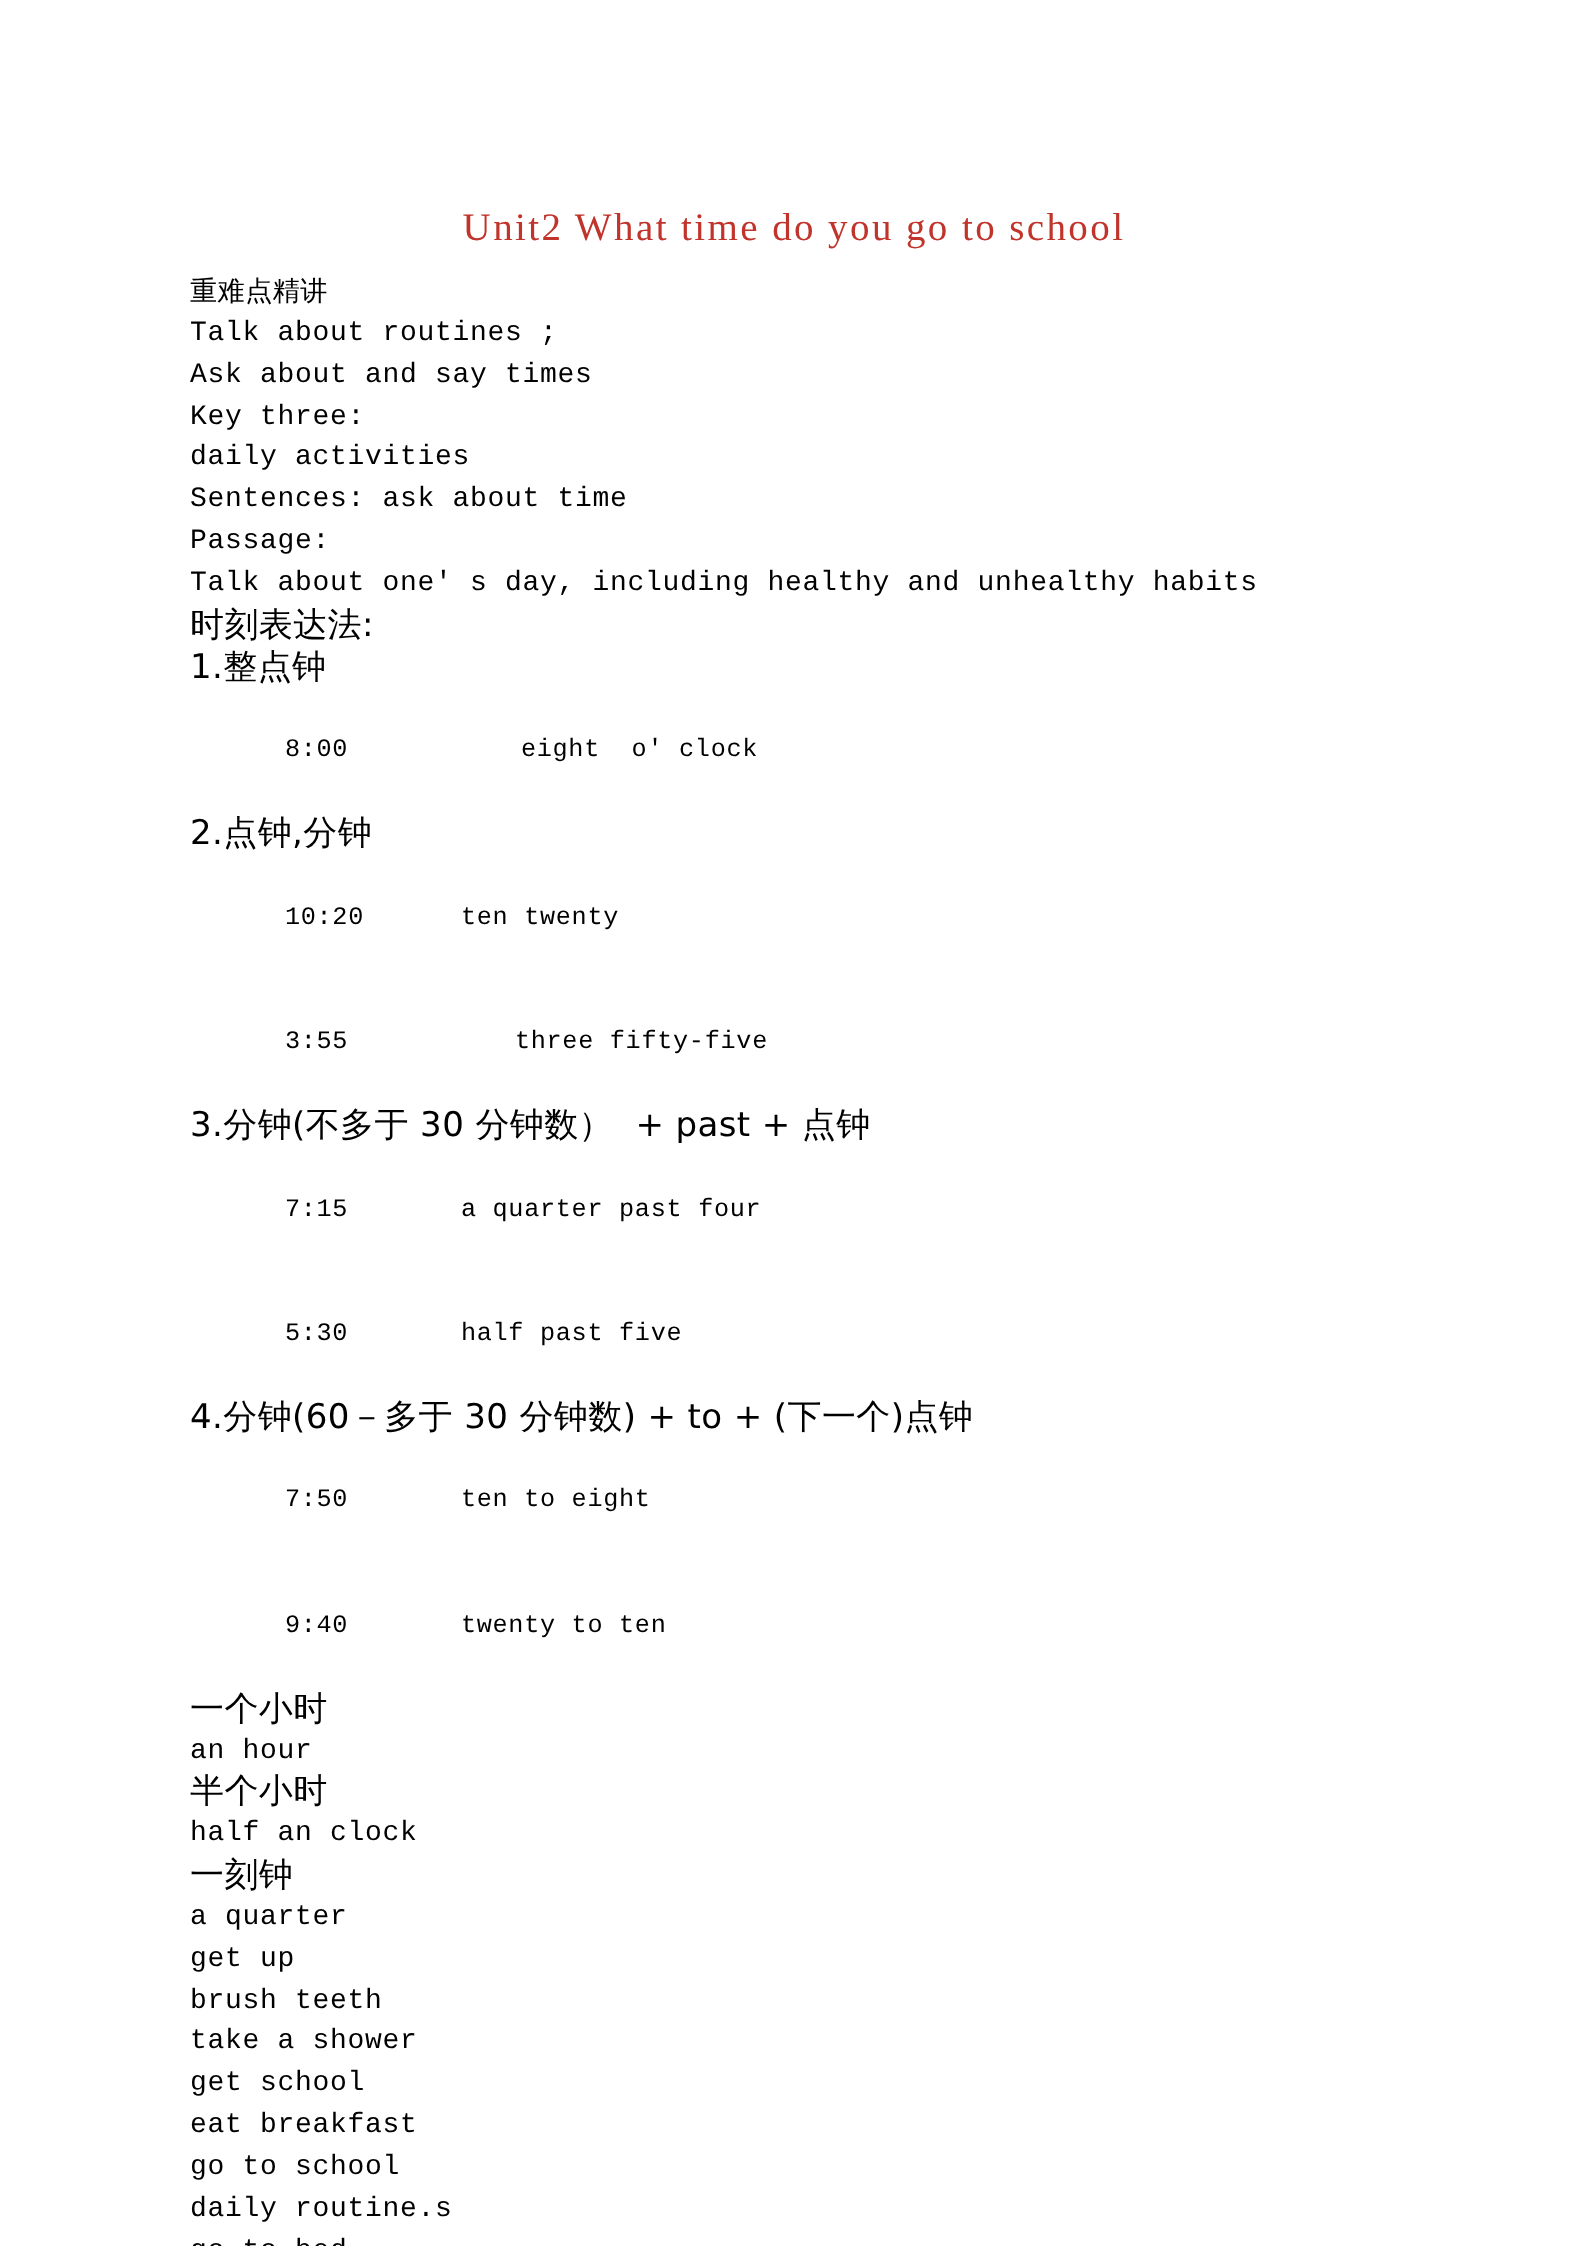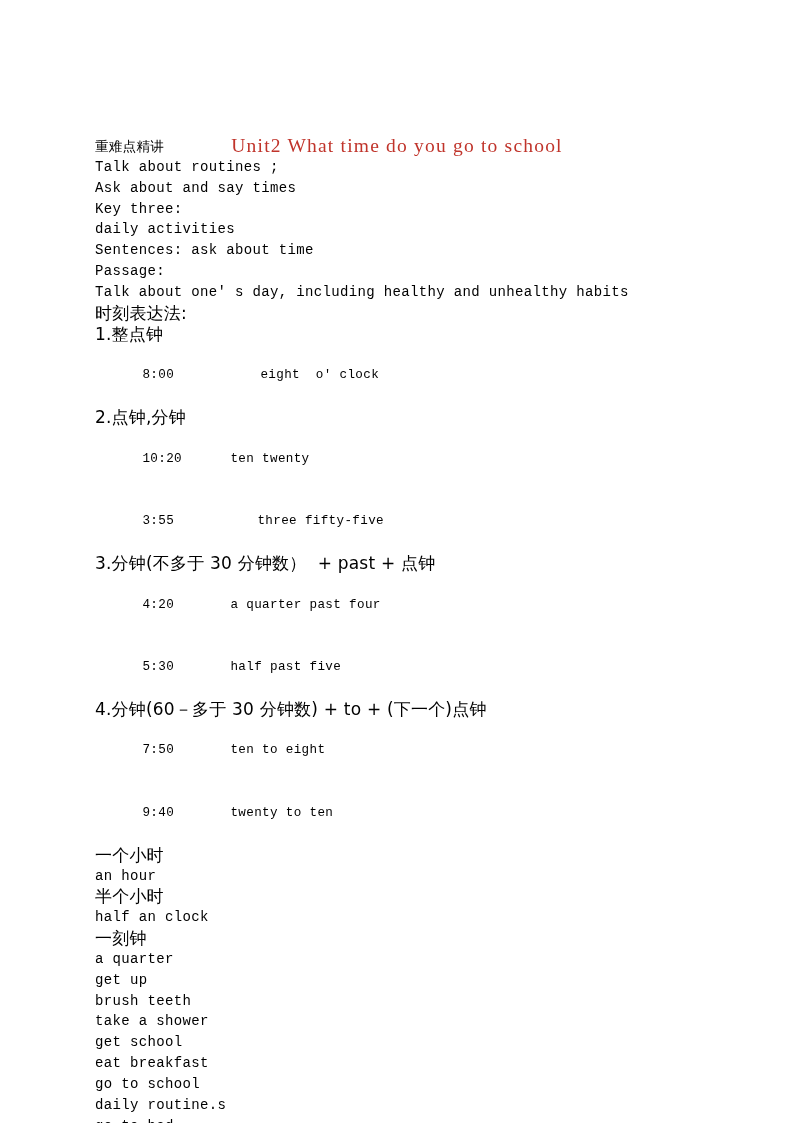--- a/index.html
+++ b/index.html
@@ -31,21 +31,20 @@
     position: absolute;
     left: 0;
     top: 104px;
     width: 794px;
     text-align: center;
     font-family: "Liberation Serif", "DejaVu Serif", serif;
     font-size: 19.5px;
     letter-spacing: 1.2px;
     color: #c0342b;
     white-space: pre;
-    margin-top: 31px;
   }
 
   
   .body-block {
     position: absolute;
     left: 95px;
     top: 136px;
     width: 660px;
   }
 
@@ -114,21 +113,21 @@
     <div class="line cn">2.点钟,分钟</div>
     <div class="time-row">
       <span class="clock" style="width: 88px;">10:20</span><span class="reading">ten twenty</span>
     </div>
     <div class="time-row">
       <span class="clock" style="width: 115px;">3:55</span><span class="reading">three fifty-five</span>
     </div>
 
     <div class="line cn">3.分钟(不多于 30 分钟数）  + past + 点钟</div>
     <div class="time-row">
-      <span class="clock" style="width: 88px;">4:20</span><span class="reading">a quarter past four</span>
+      <span class="clock" style="width: 88px;">7:15</span><span class="reading">a quarter past four</span>
     </div>
     <div class="time-row">
       <span class="clock" style="width: 88px;">5:30</span><span class="reading">half past five</span>
     </div>
 
     <div class="line cn">4.分钟(60－多于 30 分钟数) + to + (下一个)点钟</div>
     <div class="time-row">
       <span class="clock" style="width: 88px;">7:50</span><span class="reading">ten to eight</span>
     </div>
     <div class="time-row">

